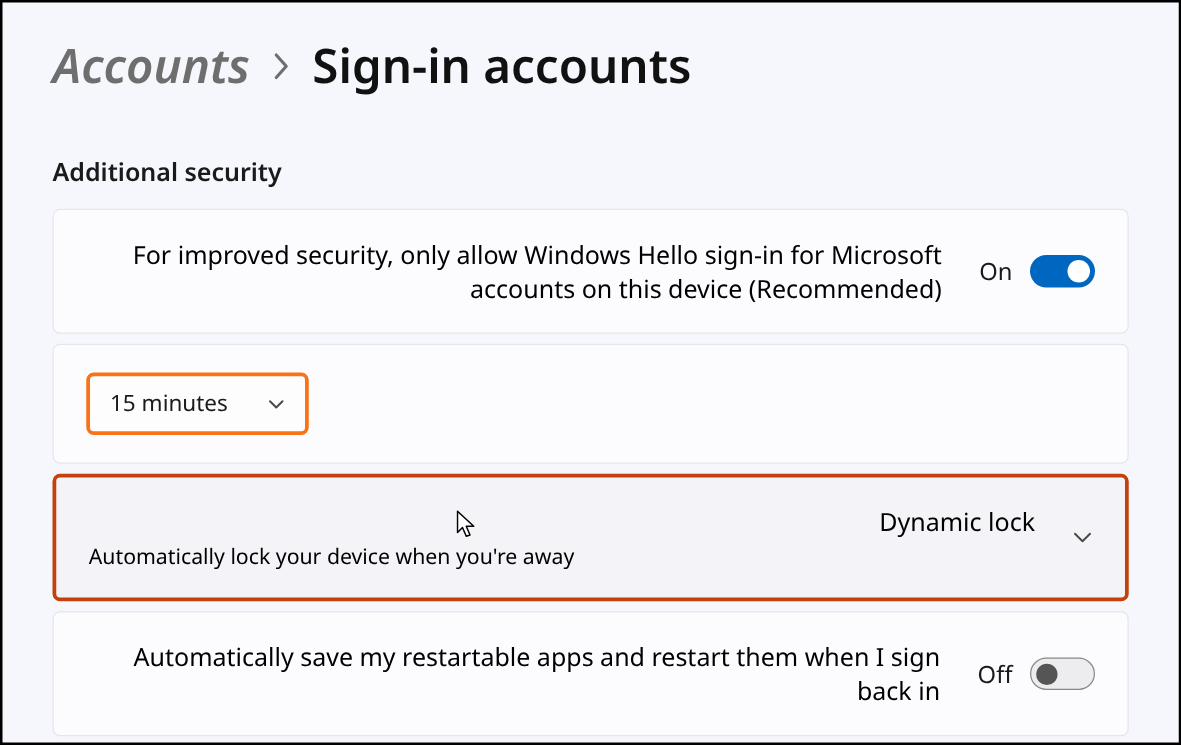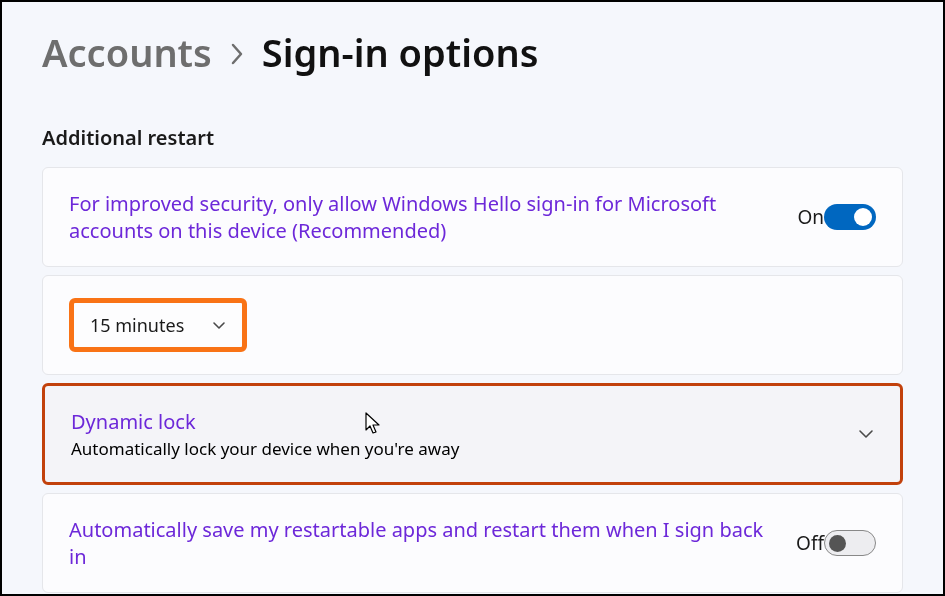--- a/index.html
+++ b/index.html
@@ -15,20 +15,21 @@
   .breadcrumb {
     display: flex;
     align-items: center;
     gap: 18px;
     margin-bottom: 46px;
   }
   .breadcrumb .parent {
     font-size: 38px;
     font-weight: 600;
     color: #6e6e6e;
+    font-style: italic;
   }
   .breadcrumb .chev {
     font-size: 24px;
     color: #6e6e6e;
     font-weight: 400;
     position: relative;
     top: 3px;
   }
   .breadcrumb .current {
     font-size: 38px;
@@ -55,31 +56,33 @@
   .card.highlight {
     border: 3px solid #c2410c;
     background: #f4f4f8;
   }
   .card .text {
     flex: 1;
     padding-right: 30px;
   }
   .card .title {
     font-size: 20px;
-    color: #6d28d9;
+    color: #000000;
     line-height: 1.35;
+    text-align: right;
   }
   .card .subtitle {
     font-size: 17px;
     color: #000000;
     margin-top: 2px;
   }
   .right-group {
     display: flex;
     align-items: center;
+    gap: 14px;
   }
   .state-label {
     font-size: 19px;
     color: #1a1a1a;
   }
   
   .toggle {
     width: 52px;
     height: 26px;
     border-radius: 13px;
@@ -113,21 +116,21 @@
     border-radius: 50%;
     background: #555;
   }
   
   .dropdown {
     display: flex;
     align-items: center;
     justify-content: space-between;
     gap: 24px;
     background: #fdfdfe;
-    border: 5px solid #f97316;
+    border: 3px solid #f97316;
     border-radius: 6px;
     padding: 10px 16px;
     min-width: 178px;
     font-size: 18px;
     cursor: pointer;
   }
   .chevron-down svg { display: block; }
   .cursor {
     position: absolute;
     pointer-events: none;
@@ -136,24 +139,24 @@
 </head>
 <body>
 
 <div class="breadcrumb">
   <span class="parent">Accounts</span>
   <span class="chev">
     <svg width="14" height="22" viewBox="0 0 14 22">
         <path d="M3 2 L11 11 L3 20" stroke="#6e6e6e" stroke-width="2.5" fill="none" stroke-linecap="round" stroke-linejoin="round"></path>
       </svg>
   </span>
-  <span class="current">Sign-in options</span>
-</div>
-
-<div class="section-heading">Additional restart</div>
+  <span class="current">Sign-in accounts</span>
+</div>
+
+<div class="section-heading">Additional security</div>
 
 <div class="card">
   <div class="text">
     <div class="title">For improved security, only allow Windows Hello sign-in for Microsoft accounts on this device (Recommended)</div>
   </div>
   <div class="right-group">
     <span class="state-label">On</span>
     <div class="toggle on"></div>
   </div>
 </div>

